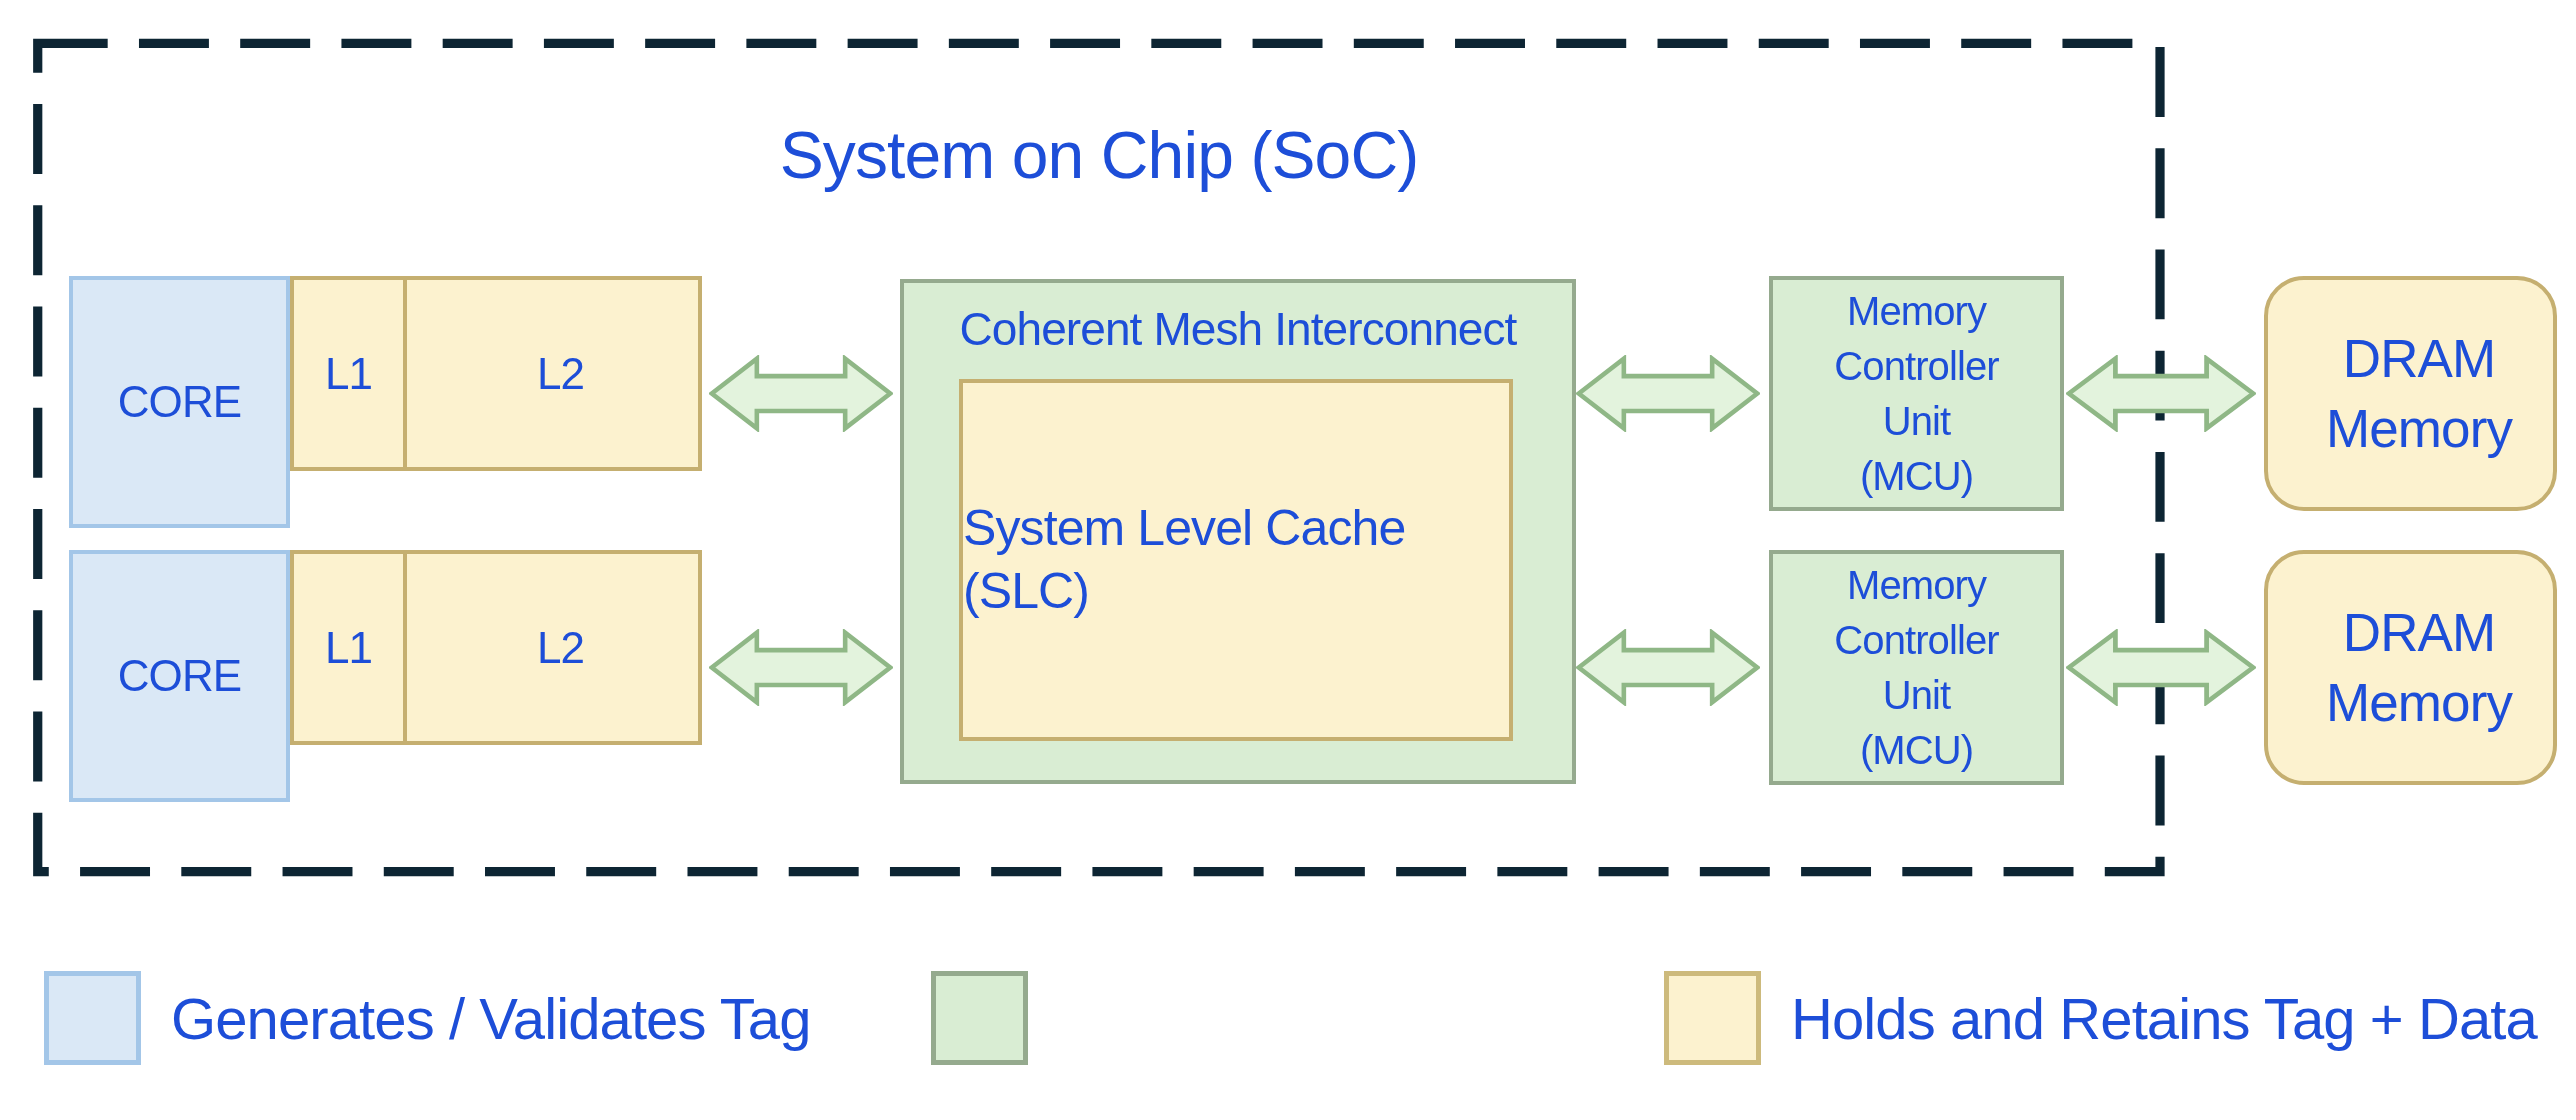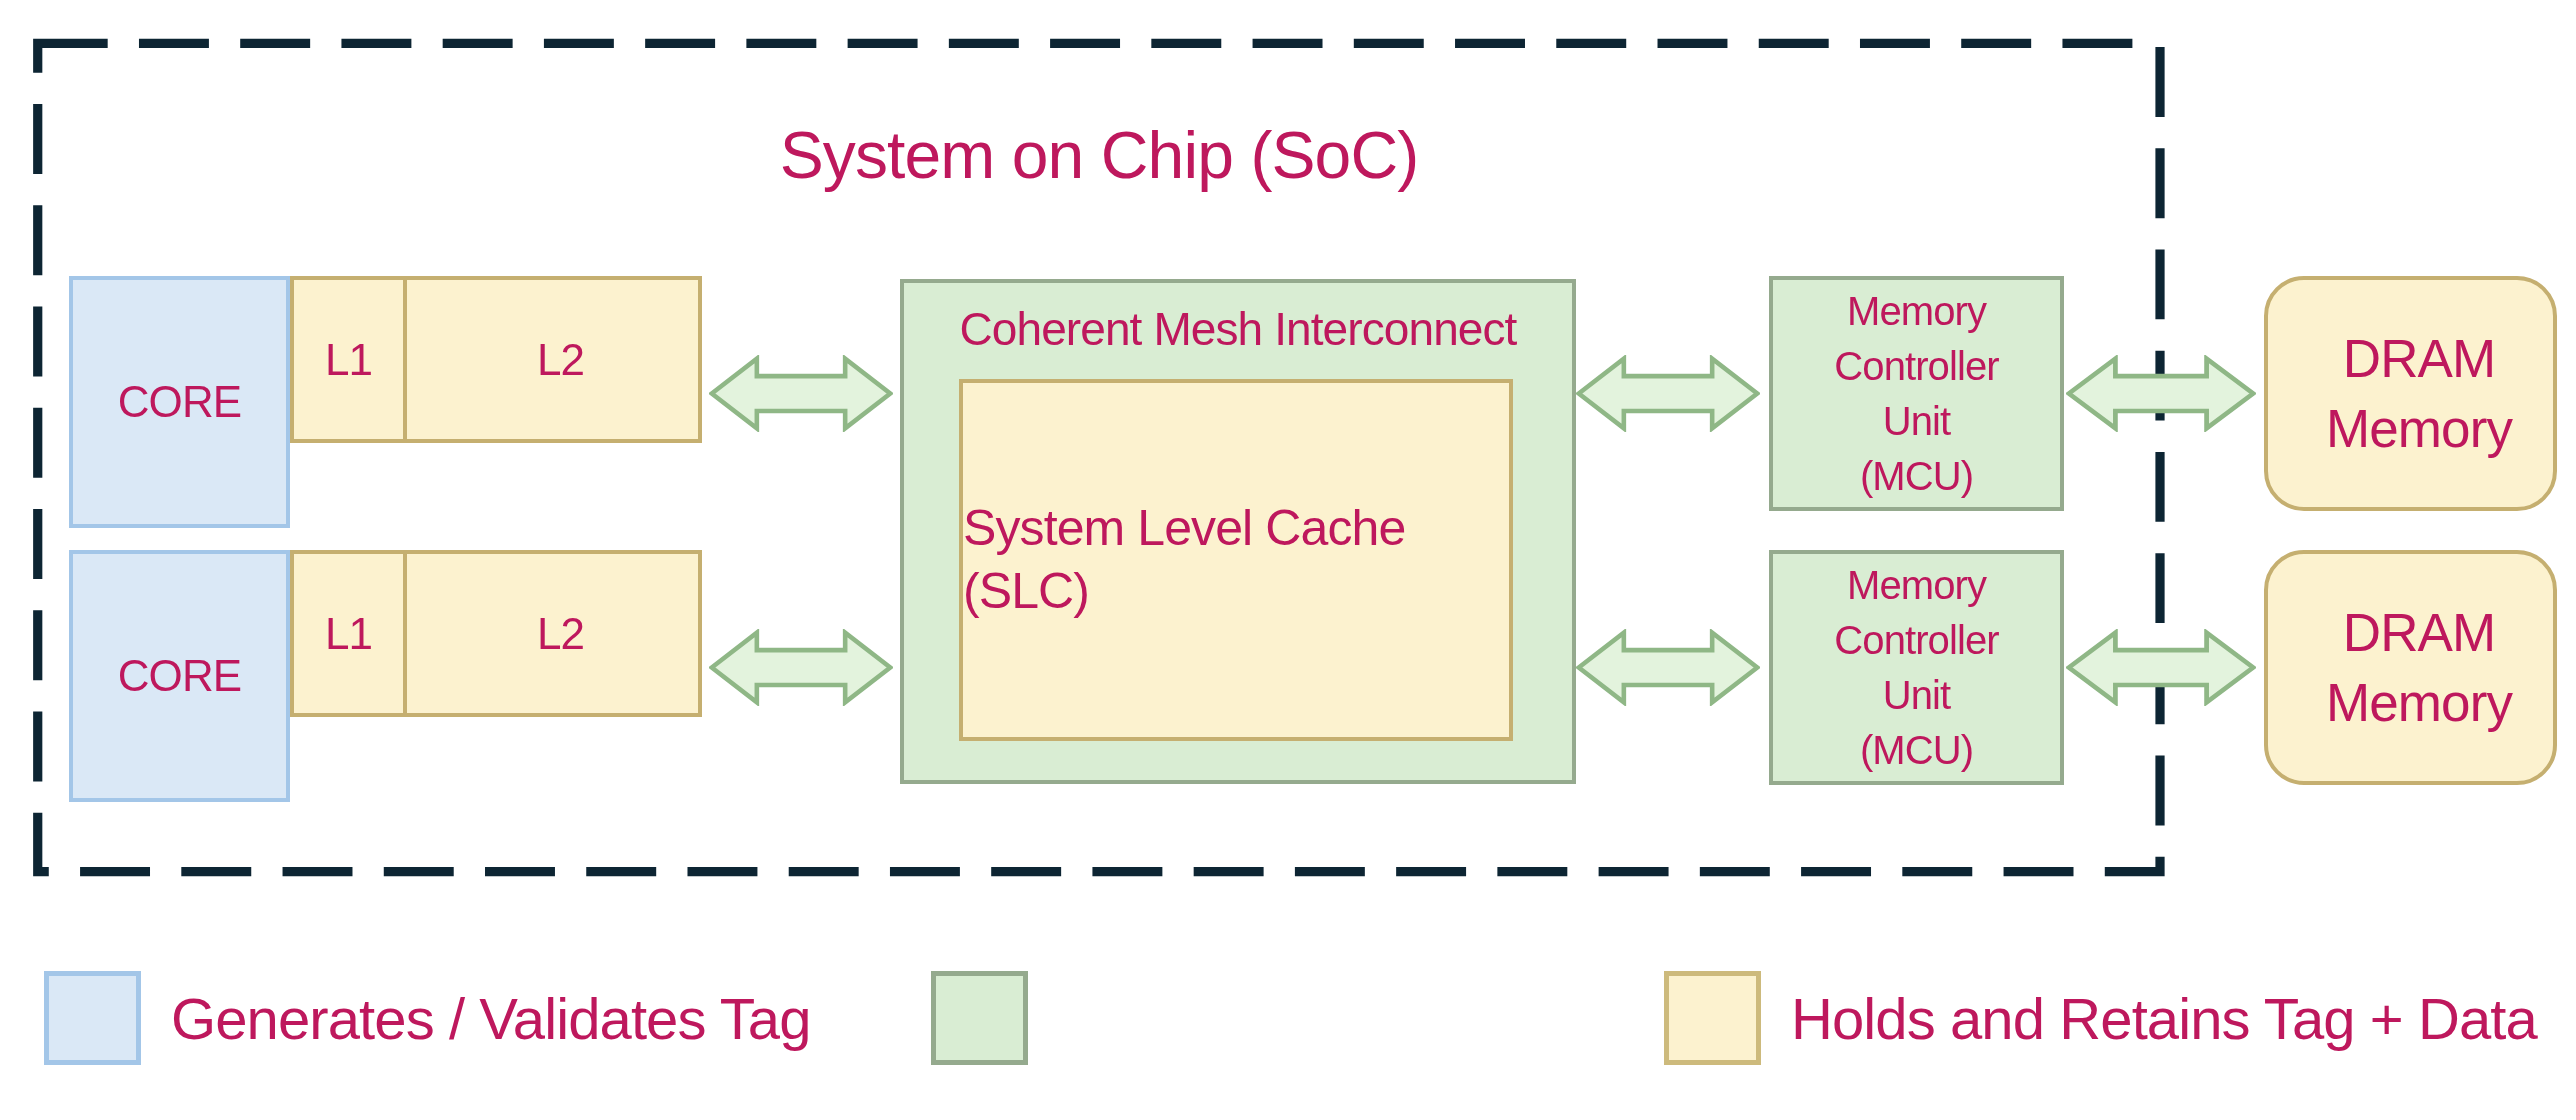--- a/index.html
+++ b/index.html
@@ -1,37 +1,37 @@
 <!DOCTYPE html>
 <html style="font-size:14.7px"><head>
 <meta charset="utf-8">
 <style>
   html,body{margin:0;padding:0;background:#ffffff;}
   .canvas{
     position:relative;width:2576px;height:1121px;background:#ffffff;
-    font-family:"Liberation Sans", sans-serif;color:#be185d;overflow:hidden;
+    font-family:"Liberation Sans", sans-serif;color:#1d4ed8;overflow:hidden;
     letter-spacing:-0.9px;
   }
   .abs{position:absolute;box-sizing:border-box;}
   .center{display:flex;align-items:center;justify-content:center;text-align:center;}
   .col{flex-direction:column;}
 
   
   .soc-border-svg{left:0;top:0;width:2576px;height:1121px;z-index:1;}
 
   
   .soc-title{left:1099px;top:118px;transform:translateX(-50%);font-size:66px;line-height:74px;white-space:nowrap;z-index:2;}
 
   
   .row1{top:276px;}
   .row2{top:550px;}
 
   
   .core-box{left:69px;width:221px;height:252px;background:#dae8f6;border:4.6px solid #a3c6e8;font-size:44px;z-index:2;}
-  .cache-group{left:290px;width:412px;height:167px;background:#fcf2cf;border:4.6px solid #c5af70;z-index:2;}
+  .cache-group{left:290px;width:412px;height:195px;background:#fcf2cf;border:4.6px solid #c5af70;z-index:2;}
   .l1-cell{position:absolute;left:0;top:0;width:113px;height:100%;display:flex;align-items:center;justify-content:center;font-size:44px;border-right:4.6px solid #c5af70;box-sizing:border-box;}
   .l2-cell{position:absolute;left:113px;right:0;top:0;height:100%;display:flex;align-items:center;justify-content:center;font-size:44px;margin-left:16px;}
 
   
   .cmi-box{left:900px;top:279px;width:676px;height:505px;background:#d9edd3;border:4.6px solid #95aa8e;z-index:2;}
   .cmi-label{position:absolute;top:20px;left:0;width:100%;text-align:center;font-size:46px;line-height:53px;}
   .slc-box{position:absolute;left:55px;top:96px;width:554px;height:362px;background:#fcf2cf;border:4.6px solid #c5af70;display:flex;flex-direction:column;align-items:flex-start;justify-content:center;text-align:center;font-size:50px;line-height:63px;box-sizing:border-box;}
 
   
   .mcu-box{left:1769px;width:295px;height:235px;background:#d9edd3;border:4.6px solid #95aa8e;font-size:40px;line-height:55px;z-index:2;}

